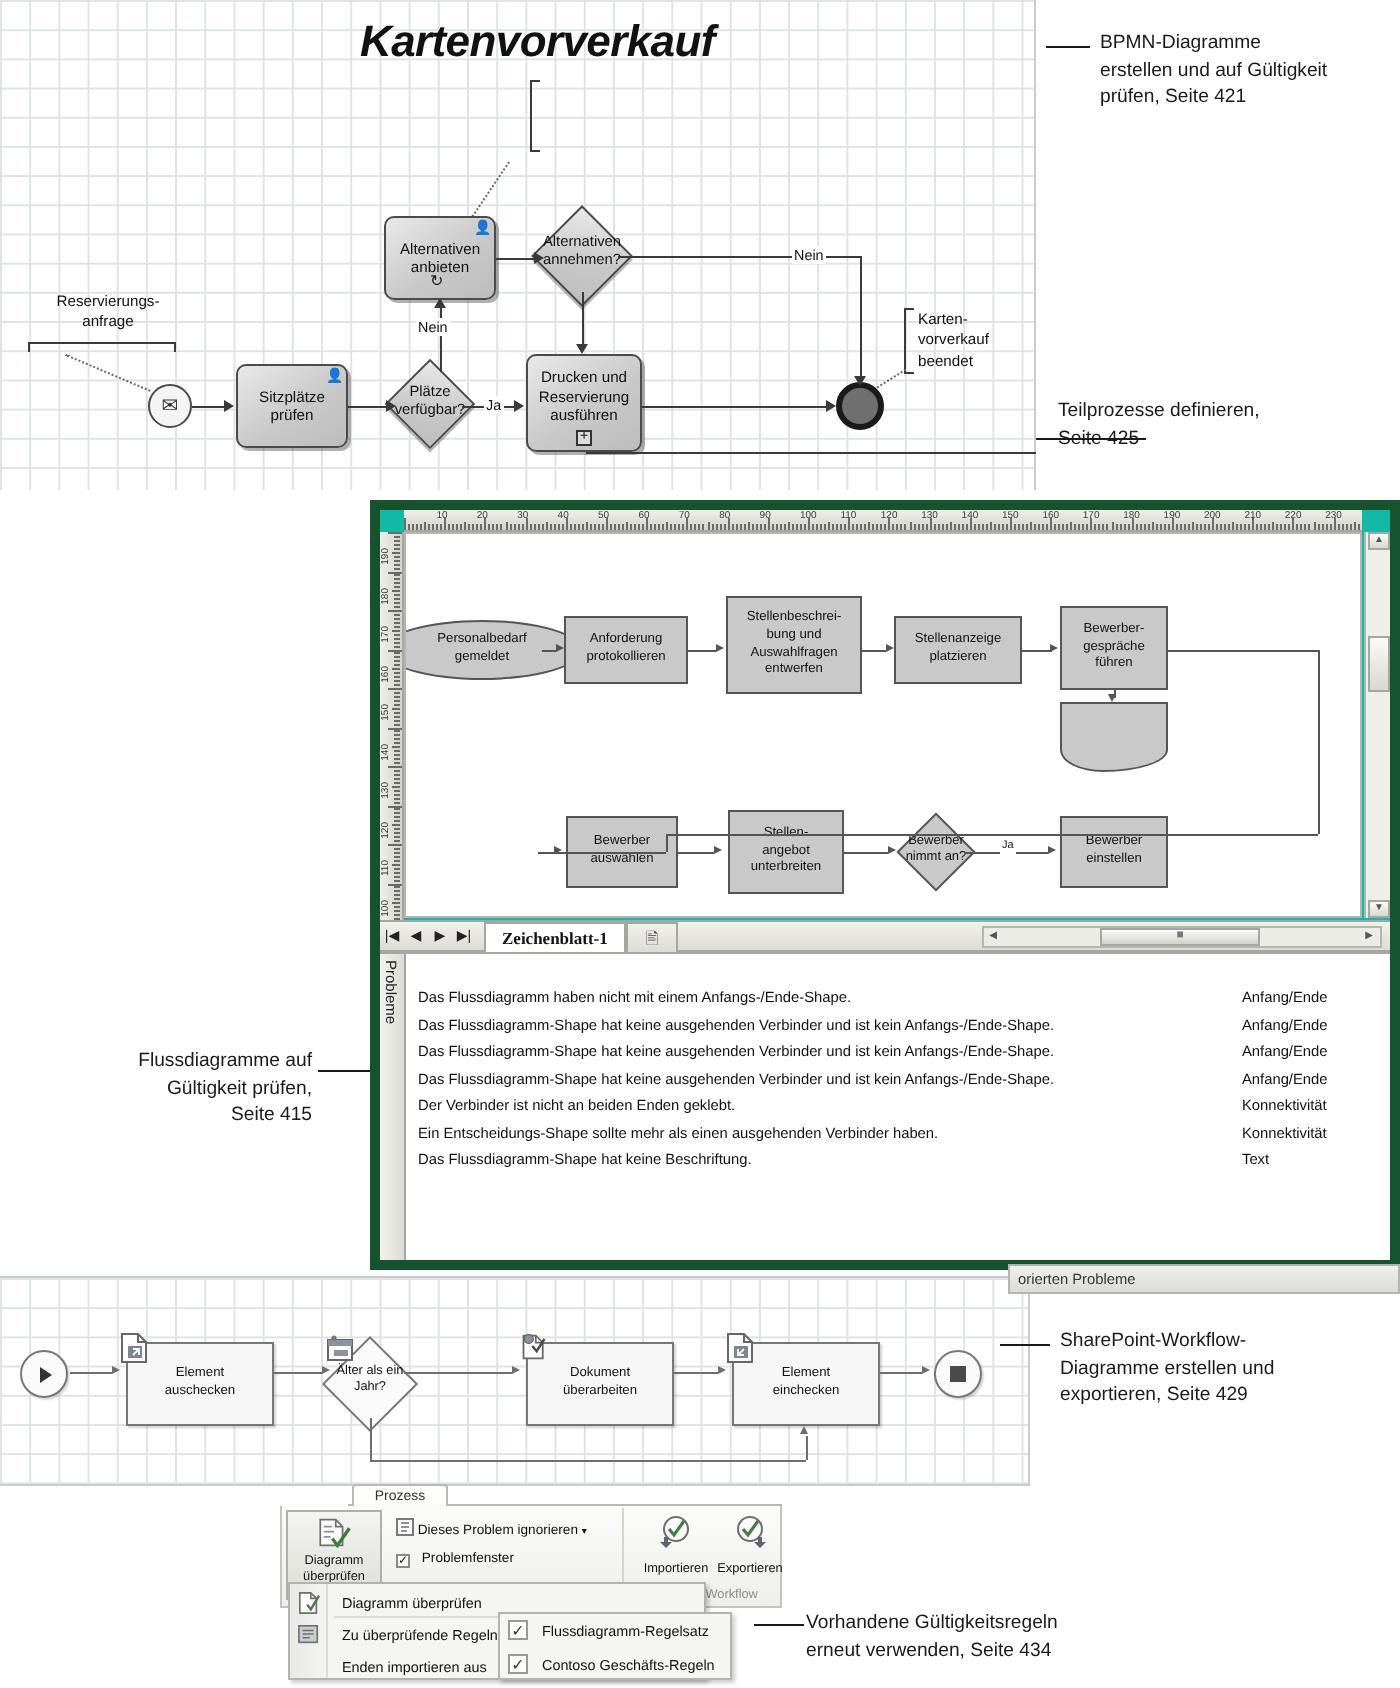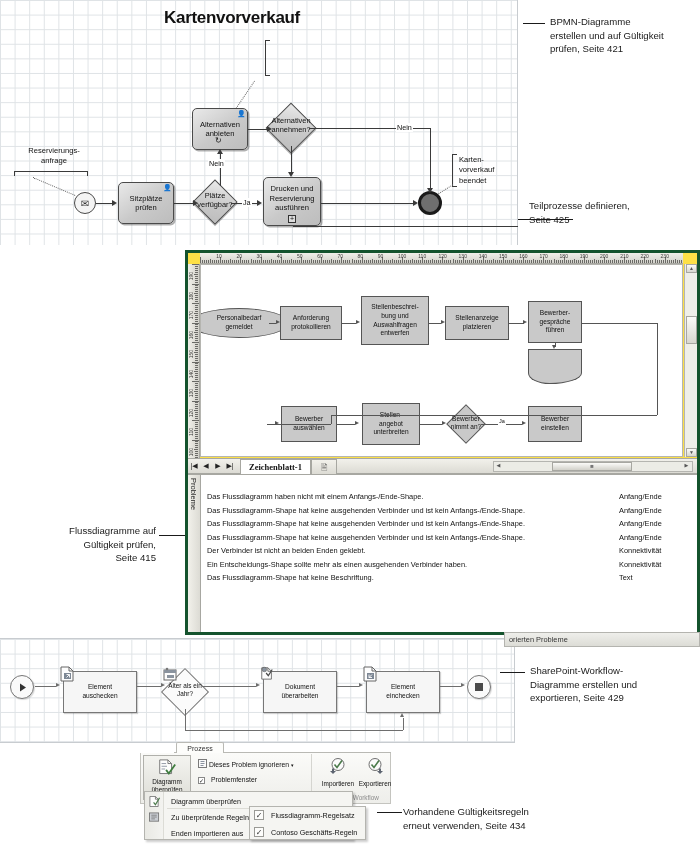--- a/index.html
+++ b/index.html
@@ -19,24 +19,25 @@
       linear-gradient(to bottom, #dfe3e6 1px, transparent 1px);
     background-size:14.6px 14.6px;
   }
 
   
   #bpmn-section{
     position:absolute; left:0; top:0; width:518px; height:245px;
     border-right:1px solid #c8ccd0;
   }
   #bpmn-title{
-    position:absolute; left:164px; top:8px;
-    font-size:17px; font-weight:bold; color:#111;
+    position:absolute; left:180px; top:8px;
+    font-size:22px; font-weight:bold; color:#111;
     letter-spacing:-0.3px;
     font-family:"Liberation Sans", sans-serif;
+    font-style:italic;
   }
 
   .bpmn-task{
     position:absolute;
     background:linear-gradient(145deg,#e9e9e9 0%,#c9c9c9 55%,#bdbdbd 100%);
     border:1.4px solid #4a4a4a; border-radius:5px;
     box-shadow:1.5px 1.5px 0 rgba(80,80,80,.45);
     font-size:7.6px; color:#111; text-align:center;
     display:flex; align-items:center; justify-content:center;
     line-height:1.25; padding:2px;
@@ -81,21 +82,21 @@
   .bracket.top{ border-bottom:none; }
   .leader{ position:absolute; border-top:1px dotted #6a6a6a; transform-origin:0 0;}
   .pool-person{ position:absolute; font-size:7px; color:#1a1a1a; }
   .loop-glyph{ position:absolute; font-size:8px; color:#1a1a1a; }
   .plus-box{ position:absolute; width:8px;height:8px; border:1px solid #333;
     background:#dcdcdc; font-size:7px; line-height:6px; text-align:center; color:#111;}
 
   
   #visio-window{
     position:absolute; left:185px; top:250px; width:515px; height:385px;
-    background:#fde047; border:3px solid #14532d;
+    background:#14b8a6; border:5px solid #14532d;
   }
   .ruler-h{
     position:absolute; left:12px; top:0; right:14px; height:11px;
     background:linear-gradient(to bottom,#f0efe9,#d3d2cb);
     border-bottom:1px solid #a7a7a1; overflow:hidden;
   }
   .ruler-v{
     position:absolute; left:0; top:11px; width:12px; bottom:0;
     background:linear-gradient(to right,#f0efe9,#d3d2cb);
     border-right:1px solid #a7a7a1; overflow:hidden;

